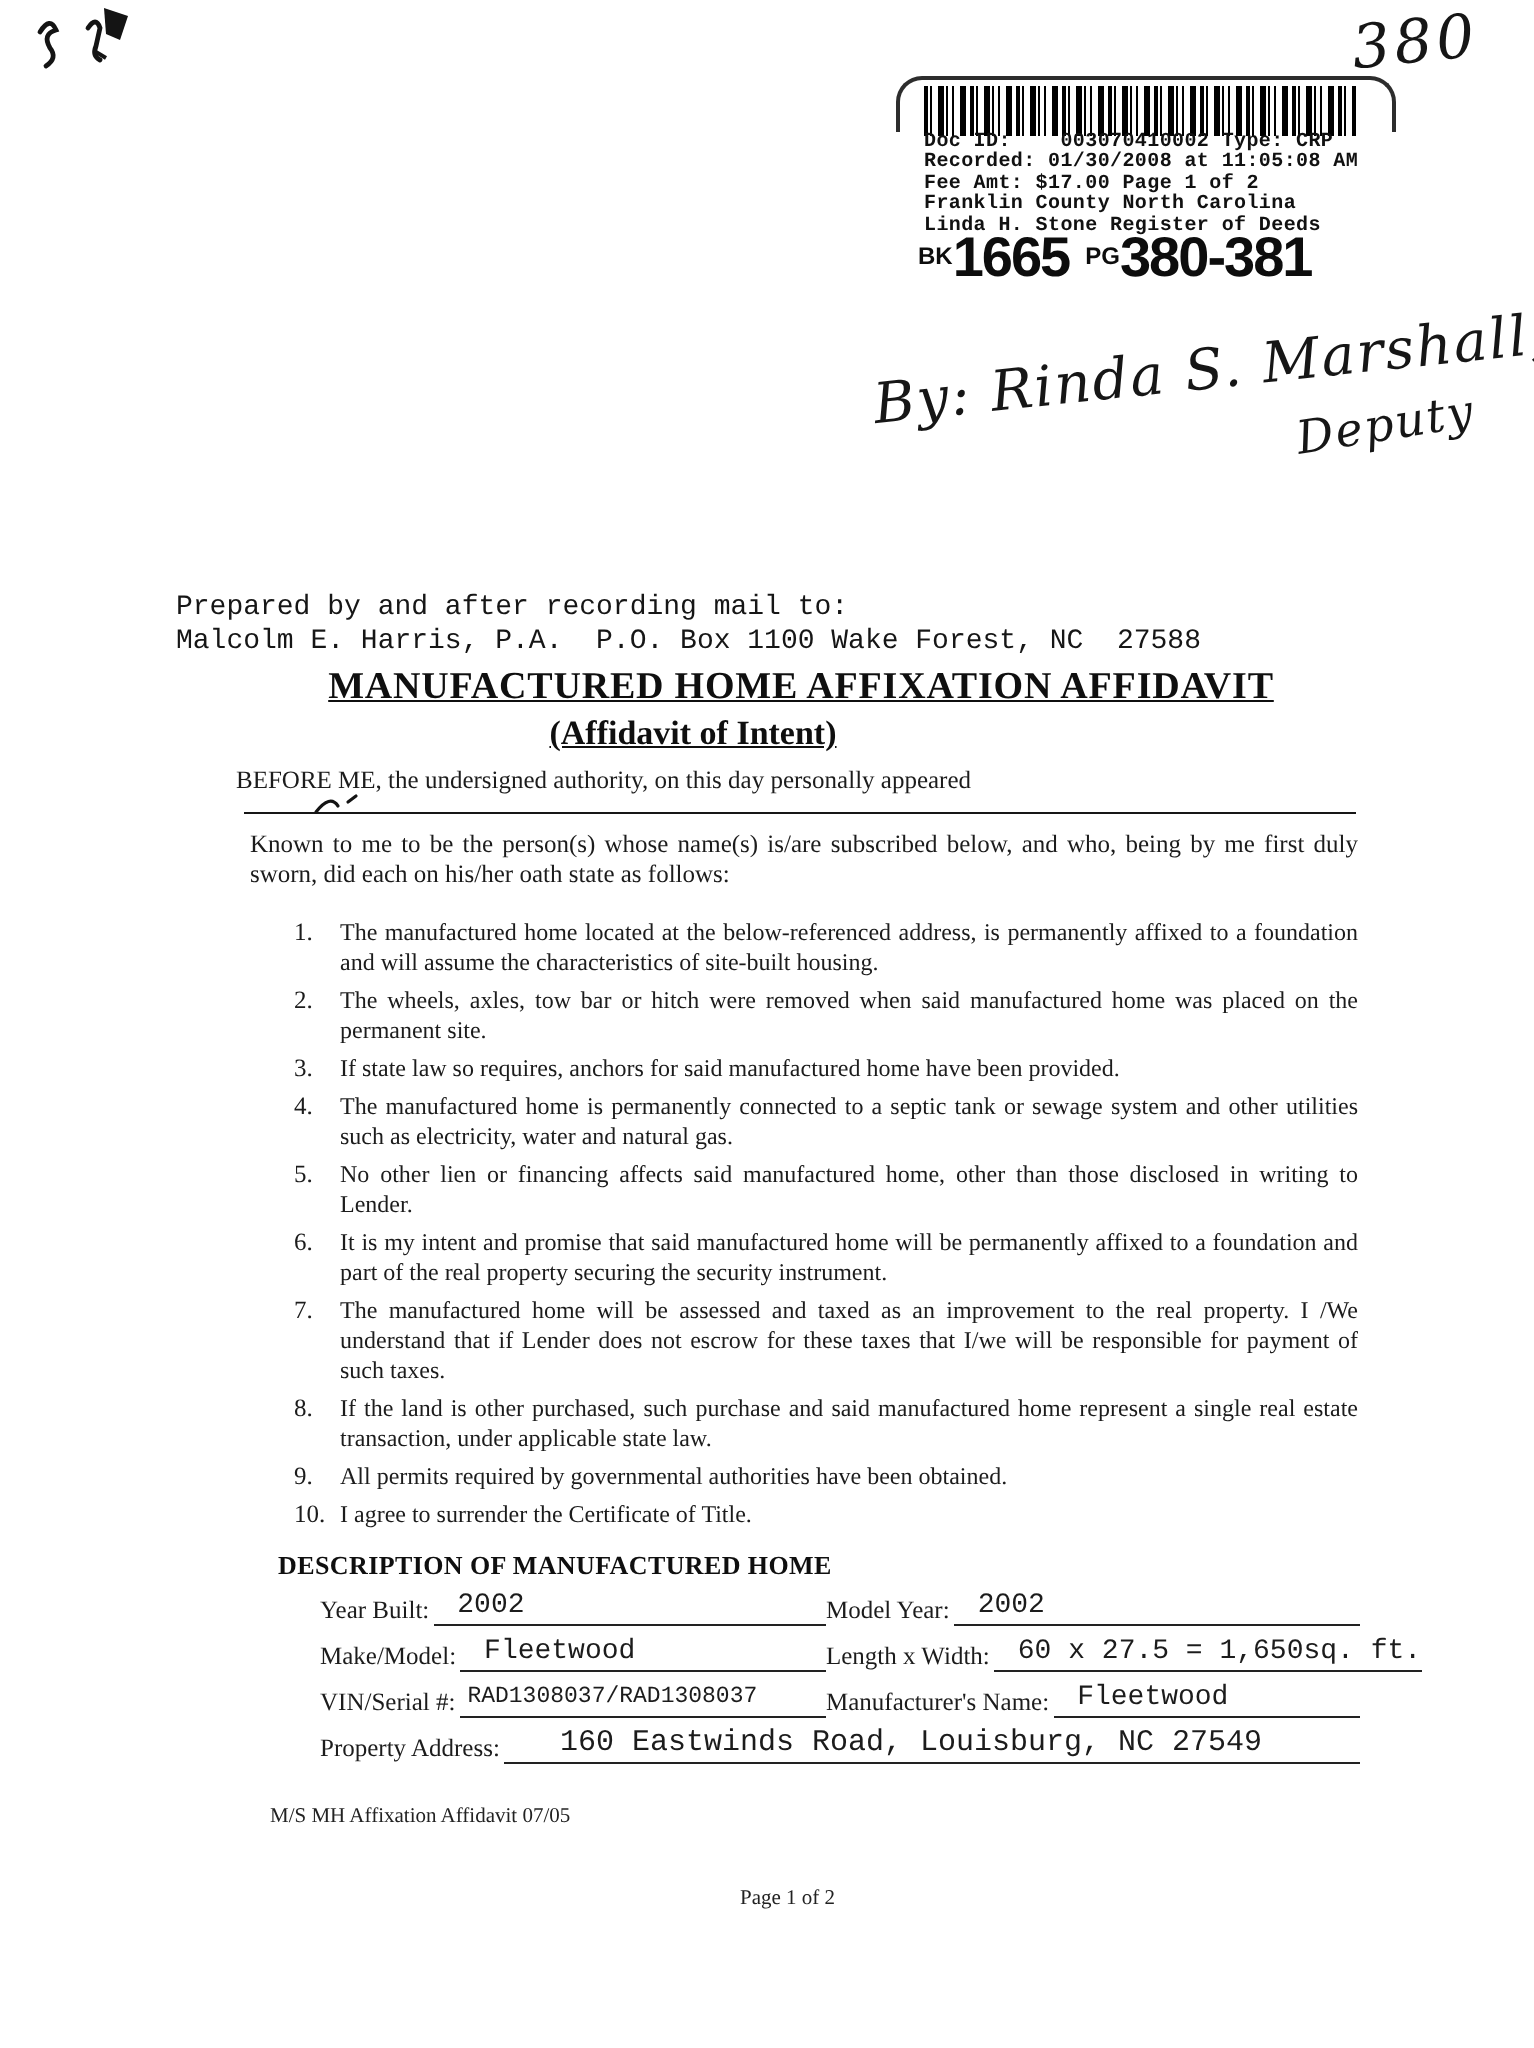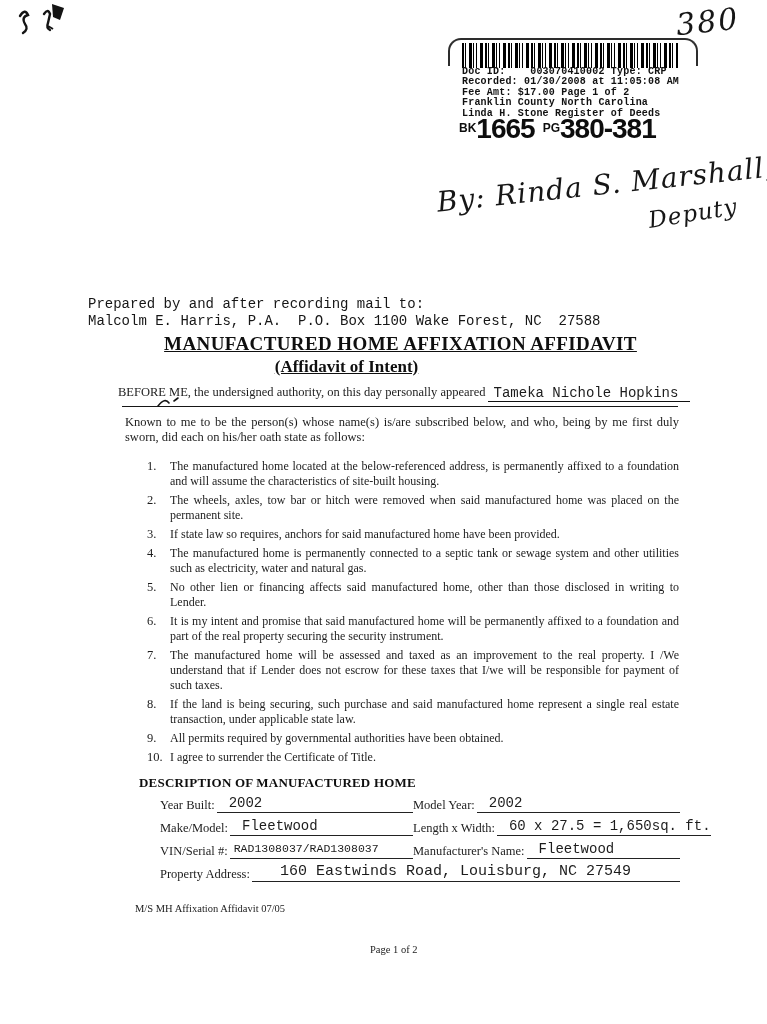--- a/index.html
+++ b/index.html
@@ -113,21 +113,20 @@
   <div class="preparer">
     <div>Prepared by and after recording mail to:</div>
     <div>Malcolm E. Harris, P.A.  P.O. Box 1100 Wake Forest, NC  27588</div>
   </div>
 
   <div class="title">MANUFACTURED HOME AFFIXATION AFFIDAVIT</div>
   <div class="subtitle">(Affidavit of Intent)</div>
 
   <div class="before-me">
     <span class="bm-prefix">BEFORE ME, the undersigned authority, on this day personally appeared</span>
-    <span class="bm-name">Tameka Nichole Hopkins</span>
   </div>
 
   <div class="second-line">
     <svg class="pen-mark" width="26" height="12" viewBox="0 0 26 12">
       <path d="M2 10 q7 -9 11 -3 M18 5 l4 -3" stroke="#141414" stroke-width="1.6" fill="none" stroke-linecap="round"></path>
     </svg>
   </div>
 
   <div class="known">Known to me to be the person(s) whose name(s) is/are subscribed below, and who, being by me first duly sworn, did each on his/her oath state as follows:</div>
 
@@ -155,21 +154,21 @@
     <div class="item">
       <span class="num">6.</span>
       <div class="txt">It is my intent and promise that said manufactured home will be permanently affixed to a foundation and part of the real property securing the security instrument.</div>
     </div>
     <div class="item">
       <span class="num">7.</span>
       <div class="txt">The manufactured home will be assessed and taxed as an improvement to the real property. I /We understand that if Lender does not escrow for these taxes that I/we will be responsible for payment of such taxes.</div>
     </div>
     <div class="item">
       <span class="num">8.</span>
-      <div class="txt">If the land is being securing, such purchase and said manufactured home represent a single real estate transaction, under applicable state law.</div>
+      <div class="txt">If the land is other purchased, such purchase and said manufactured home represent a single real estate transaction, under applicable state law.</div>
     </div>
     <div class="item">
       <span class="num">9.</span>
       <div class="txt">All permits required by governmental authorities have been obtained.</div>
     </div>
     <div class="item">
       <span class="num">10.</span>
       <div class="txt">I agree to surrender the Certificate of Title.</div>
     </div>
   </div>

